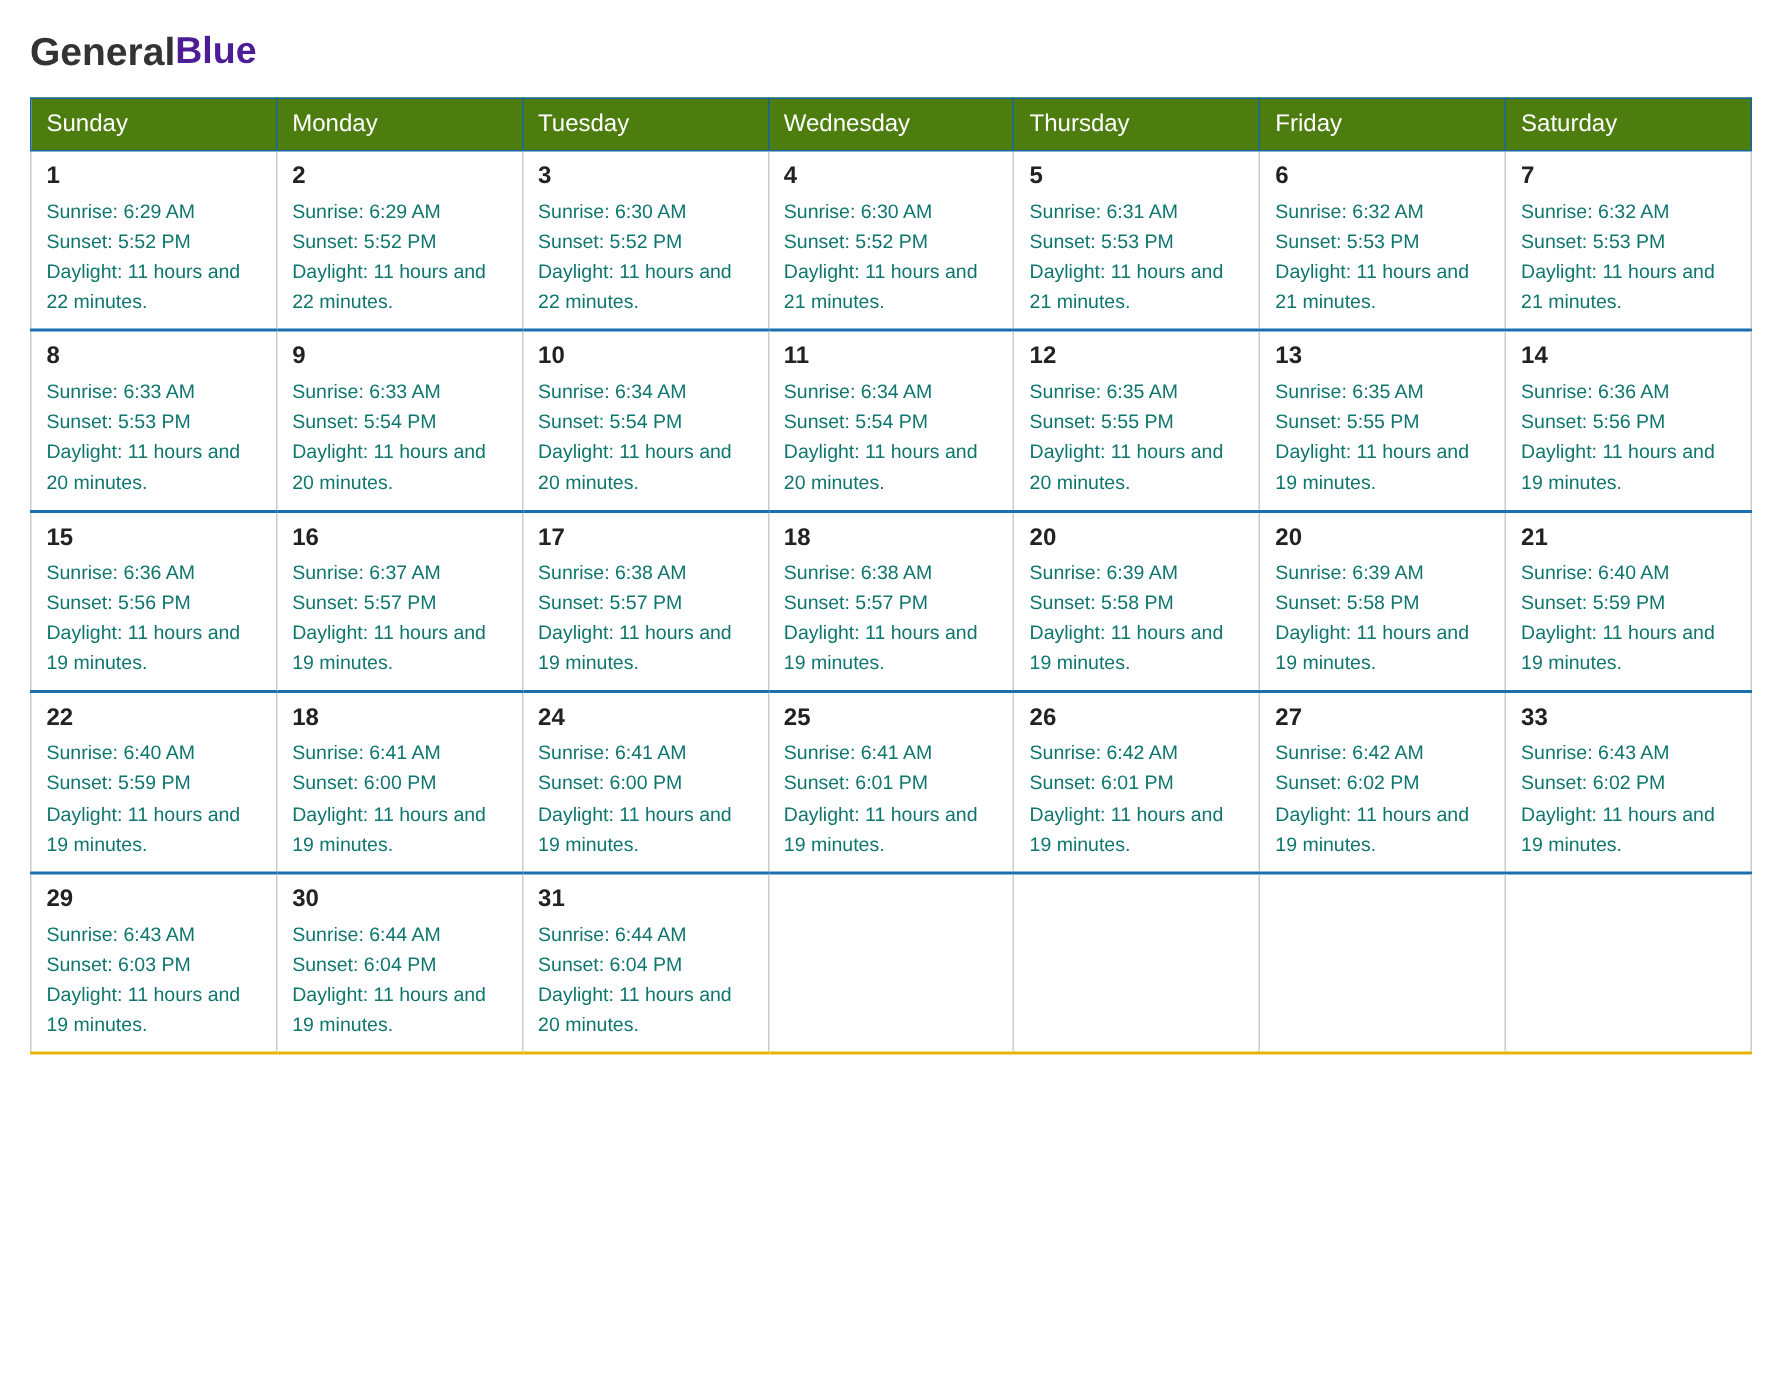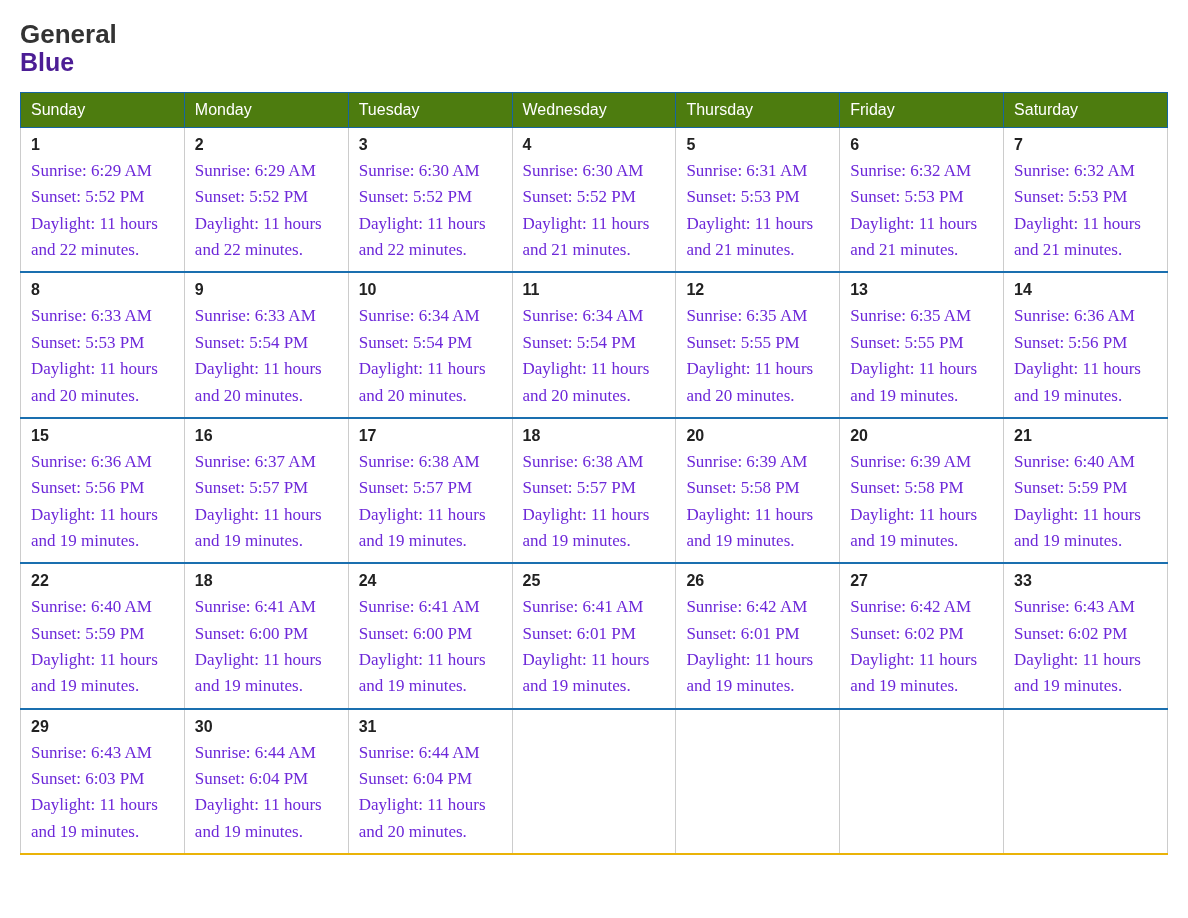--- a/index.html
+++ b/index.html
@@ -59,39 +59,38 @@
     .calendar-table tr:last-child td {
       border-bottom: 2px solid #eab308;
     }
     .day-number {
       font-size: 16px;
       font-weight: bold;
       color: #222;
       margin-bottom: 4px;
     }
     .day-info {
-      font-size: 17px;
-      color: #6d28d9;
+      font-size: 13px;
+      color: #0f766e;
       line-height: 1.55;
-      font-family: Liberation Serif, serif;
     }
     .empty-cell {
       background: #fff;
     }
     .row-border-top td {
       border-top: 2px solid #1a6faf;
     }
   </style>
 </head>
 <body>
 
 <div class="header" data-name="page-header">
   <div class="logo" data-name="logo">
 
-    <div style="display:flex;flex-direction:column;line-height:1.1;">
+    <div style="display:flex;flex-direction:row;line-height:1.1;align-items:flex-end;">
       <span style="font-size:26px;font-weight:bold;color:#333;letter-spacing:0;" data-name="logo-general-text">General</span>
       <span style="font-size:25px;font-weight:bold;color:#4c1d95;" data-name="logo-blue-text">Blue</span>
     </div>
   </div>
   <div class="title-section" data-name="title-section">
     <div class="month-title" data-name="month-title"></div>
     <div class="location" data-name="location-subtitle"></div>
   </div>
 </div>
 

